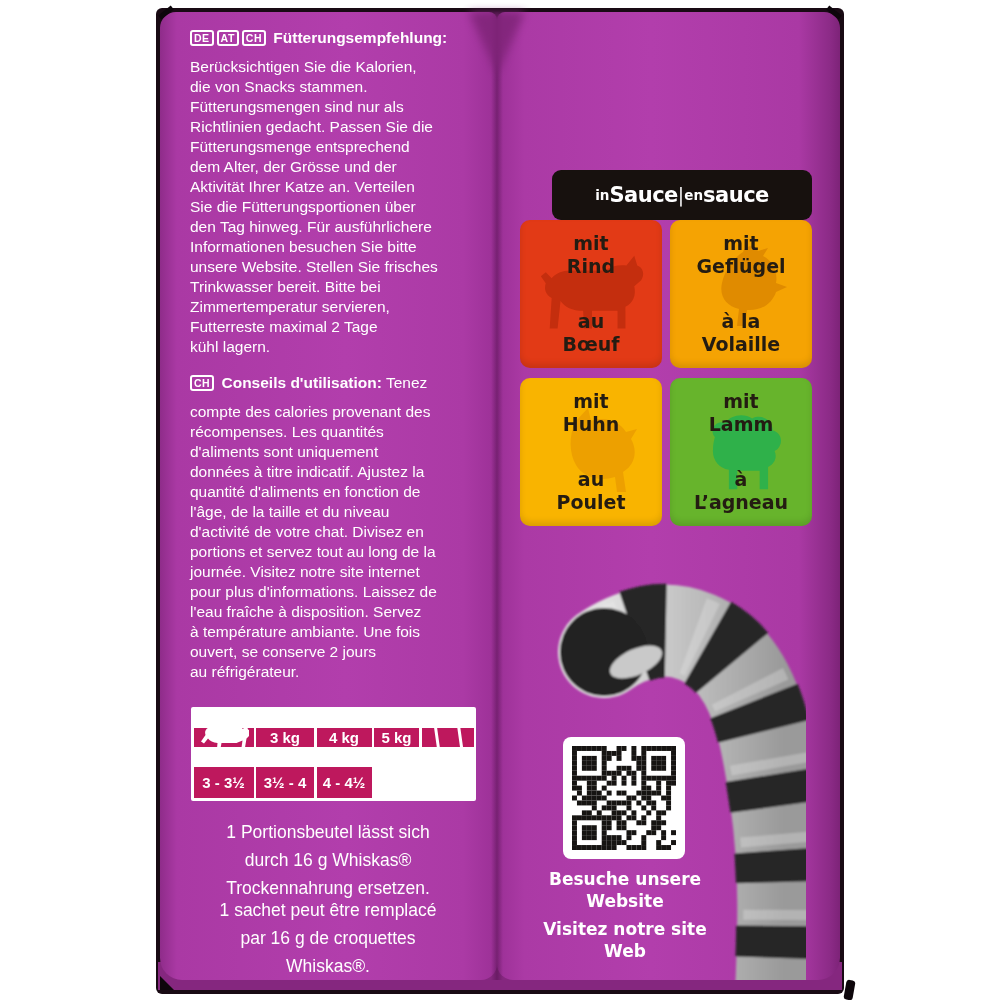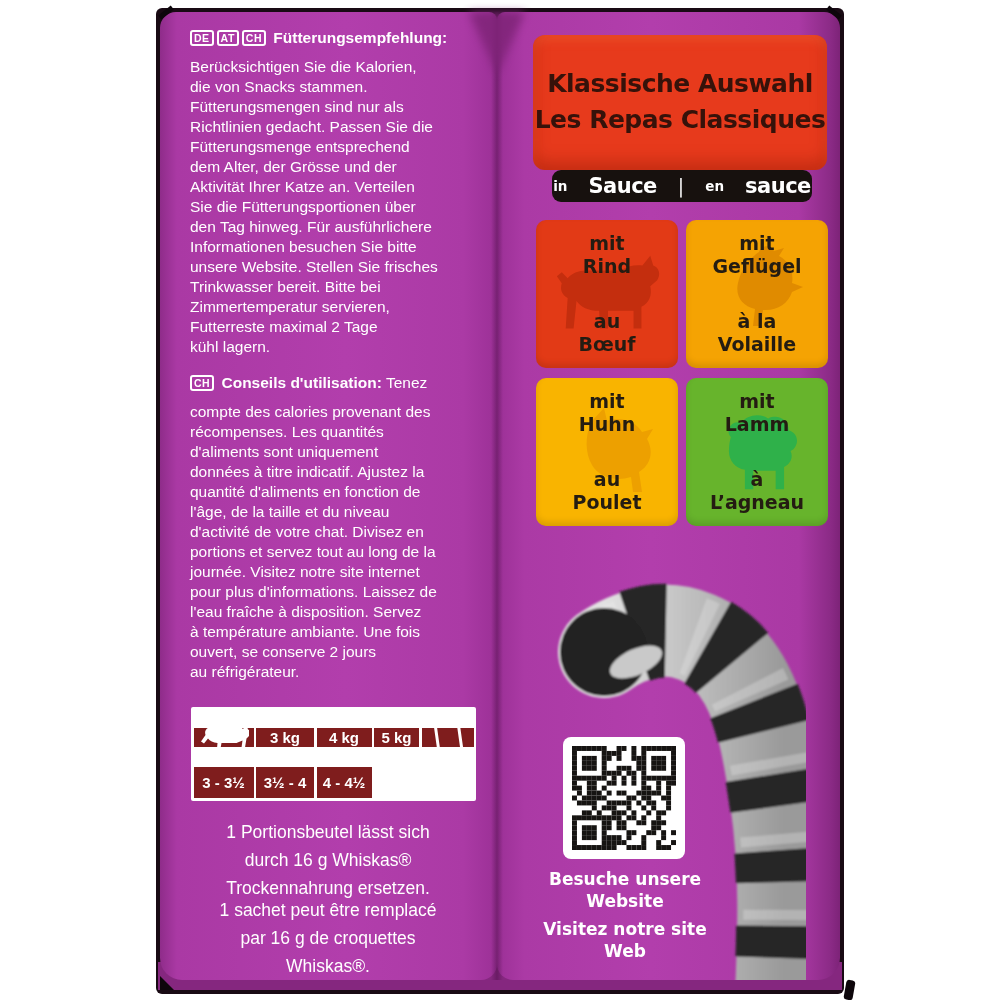--- a/index.html
+++ b/index.html
@@ -32,44 +32,44 @@
   .copy{position:absolute;left:30px;top:16px;width:302px;color:#fff;}
   .para{margin:0 0 16px 0;font-size:15.5px;line-height:20px;}
   .para b{font-weight:bold;}
   .badge{display:inline-block;border:2px solid #fff;border-radius:3px;font-weight:bold;
     font-size:10.5px;line-height:12px;padding:0 2px;margin-right:3px;vertical-align:1px;letter-spacing:.5px;}
   .body-block{white-space:pre-line;margin-top:9px;}
   .body-inline{white-space:pre-line;}
 
   .ftable{position:absolute;left:31px;top:695px;background:#fff;padding:2.5px;border-radius:2px;
     display:grid;grid-template-columns:60px 58px 55px 45px 52px;grid-template-rows:37px 49px;gap:2.5px;}
-  .cell{background:#7f1d1d;color:#fff;font-weight:bold;font-size:15px;
+  .cell{background:#be185d;color:#fff;font-weight:bold;font-size:15px;
     display:flex;align-items:center;justify-content:center;margin-top:18px;}
   .cell-clock{grid-row:1/3;}
   .ftable svg{display:block;}
 
   .note{position:absolute;left:18px;width:300px;text-align:center;color:#fff;
     font-size:17.5px;line-height:28px;white-space:pre-line;}
   .note-de{top:806px;}
   .note-fr{top:884px;}
 
   
   .display{font-family:"DejaVu Sans","Liberation Sans",sans-serif;}
   .variety-header{position:absolute;left:36px;top:23px;width:294px;height:135px;border-radius:12px;
     background:#e73a1c;box-shadow:inset 0 -8px 16px rgba(130,20,4,.35), inset 0 6px 10px rgba(255,130,70,.25);
     text-align:center;}
   .variety-header .titles{padding-top:31px;font-weight:bold;font-size:25px;line-height:36px;
     color:#36120a;letter-spacing:-.5px;}
-  .sauce-bar{position:absolute;left:55px;top:158px;width:260px;height:32px;border-radius:9px;
-    background:#17110e;color:#fff;display:flex;align-items:center;justify-content:center;gap:21px;}
+  .sauce-bar{position:absolute;left:55px;top:158px;width:260px;height:50px;border-radius:9px;
+    background:#17110e;color:#fff;display:flex;align-items:center;justify-content:center;gap:0;}
   .sauce-bar .small{font-size:13.5px;font-weight:bold;}
   .sauce-bar .big{font-size:21px;font-weight:bold;letter-spacing:-.5px;}
   .sauce-bar .div{font-size:19px;font-weight:normal;opacity:.95;}
 
-  .tiles{position:absolute;left:39px;top:208px;display:grid;
+  .tiles{position:absolute;left:23px;top:208px;display:grid;
     grid-template-columns:142px 142px;grid-template-rows:148px 148px;column-gap:8px;row-gap:10px;}
   .tile{position:relative;border-radius:10px;overflow:hidden;display:flex;align-items:center;
     justify-content:center;text-align:center;box-shadow:inset 0 -4px 6px rgba(0,0,0,.12);}
   .tile svg{position:absolute;left:50%;top:50%;transform:translate(-50%,-50%);}
   .tile .txt{position:relative;font-weight:bold;font-size:19px;line-height:23px;color:#241c12;
     white-space:pre-line;}
   .tile .t-de{margin-bottom:9px;}
 
   .qr-box{position:absolute;left:66px;top:725px;width:122px;height:122px;background:#fff;border-radius:8px;
     display:flex;align-items:center;justify-content:center;}
@@ -176,26 +176,20 @@
       </defs>
       <g filter="url(#soft)">
         <path d="M 240 480 C 244 390 246 330 236 260 C 228 205 220 160 196 128 C 176 100 140 86 110 92 C 92 96 78 102 64 112" fill="none" stroke="url(#furg)" stroke-width="92" stroke-linecap="round"></path>
         <path d="M 240 480 C 244 390 246 330 236 260 C 228 205 220 160 196 128 C 176 100 140 86 110 92 C 92 96 78 102 64 112" fill="none" stroke="#262626" stroke-width="94" stroke-linecap="butt" stroke-dasharray="32 44" stroke-dashoffset="14"></path>
         <path d="M 240 480 C 244 390 246 330 236 260 C 228 205 220 160 196 128 C 176 100 140 86 110 92 C 92 96 78 102 64 112" fill="none" stroke="#f0f0f0" stroke-width="80" stroke-linecap="butt" opacity=".3" stroke-dasharray="10 66" stroke-dashoffset="52"></path>
         <circle cx="64" cy="112" r="44" fill="#242424"></circle>
         <ellipse cx="96" cy="122" rx="28" ry="13" fill="#c9c9c9" transform="rotate(-24 96 122)"></ellipse>
       </g>
     </svg>
 
-    <div class="variety-header display">
-      <div class="titles">
-        <div>Klassische Auswahl</div>
-        <div>Les Repas Classiques</div>
-      </div>
-    </div>
 
     <div class="sauce-bar display">
       <span class="small">in</span>
       <span class="big">Sauce</span>
       <span class="div">|</span>
       <span class="small">en</span>
       <span class="big">sauce</span>
     </div>
 
     <div class="tiles display">

